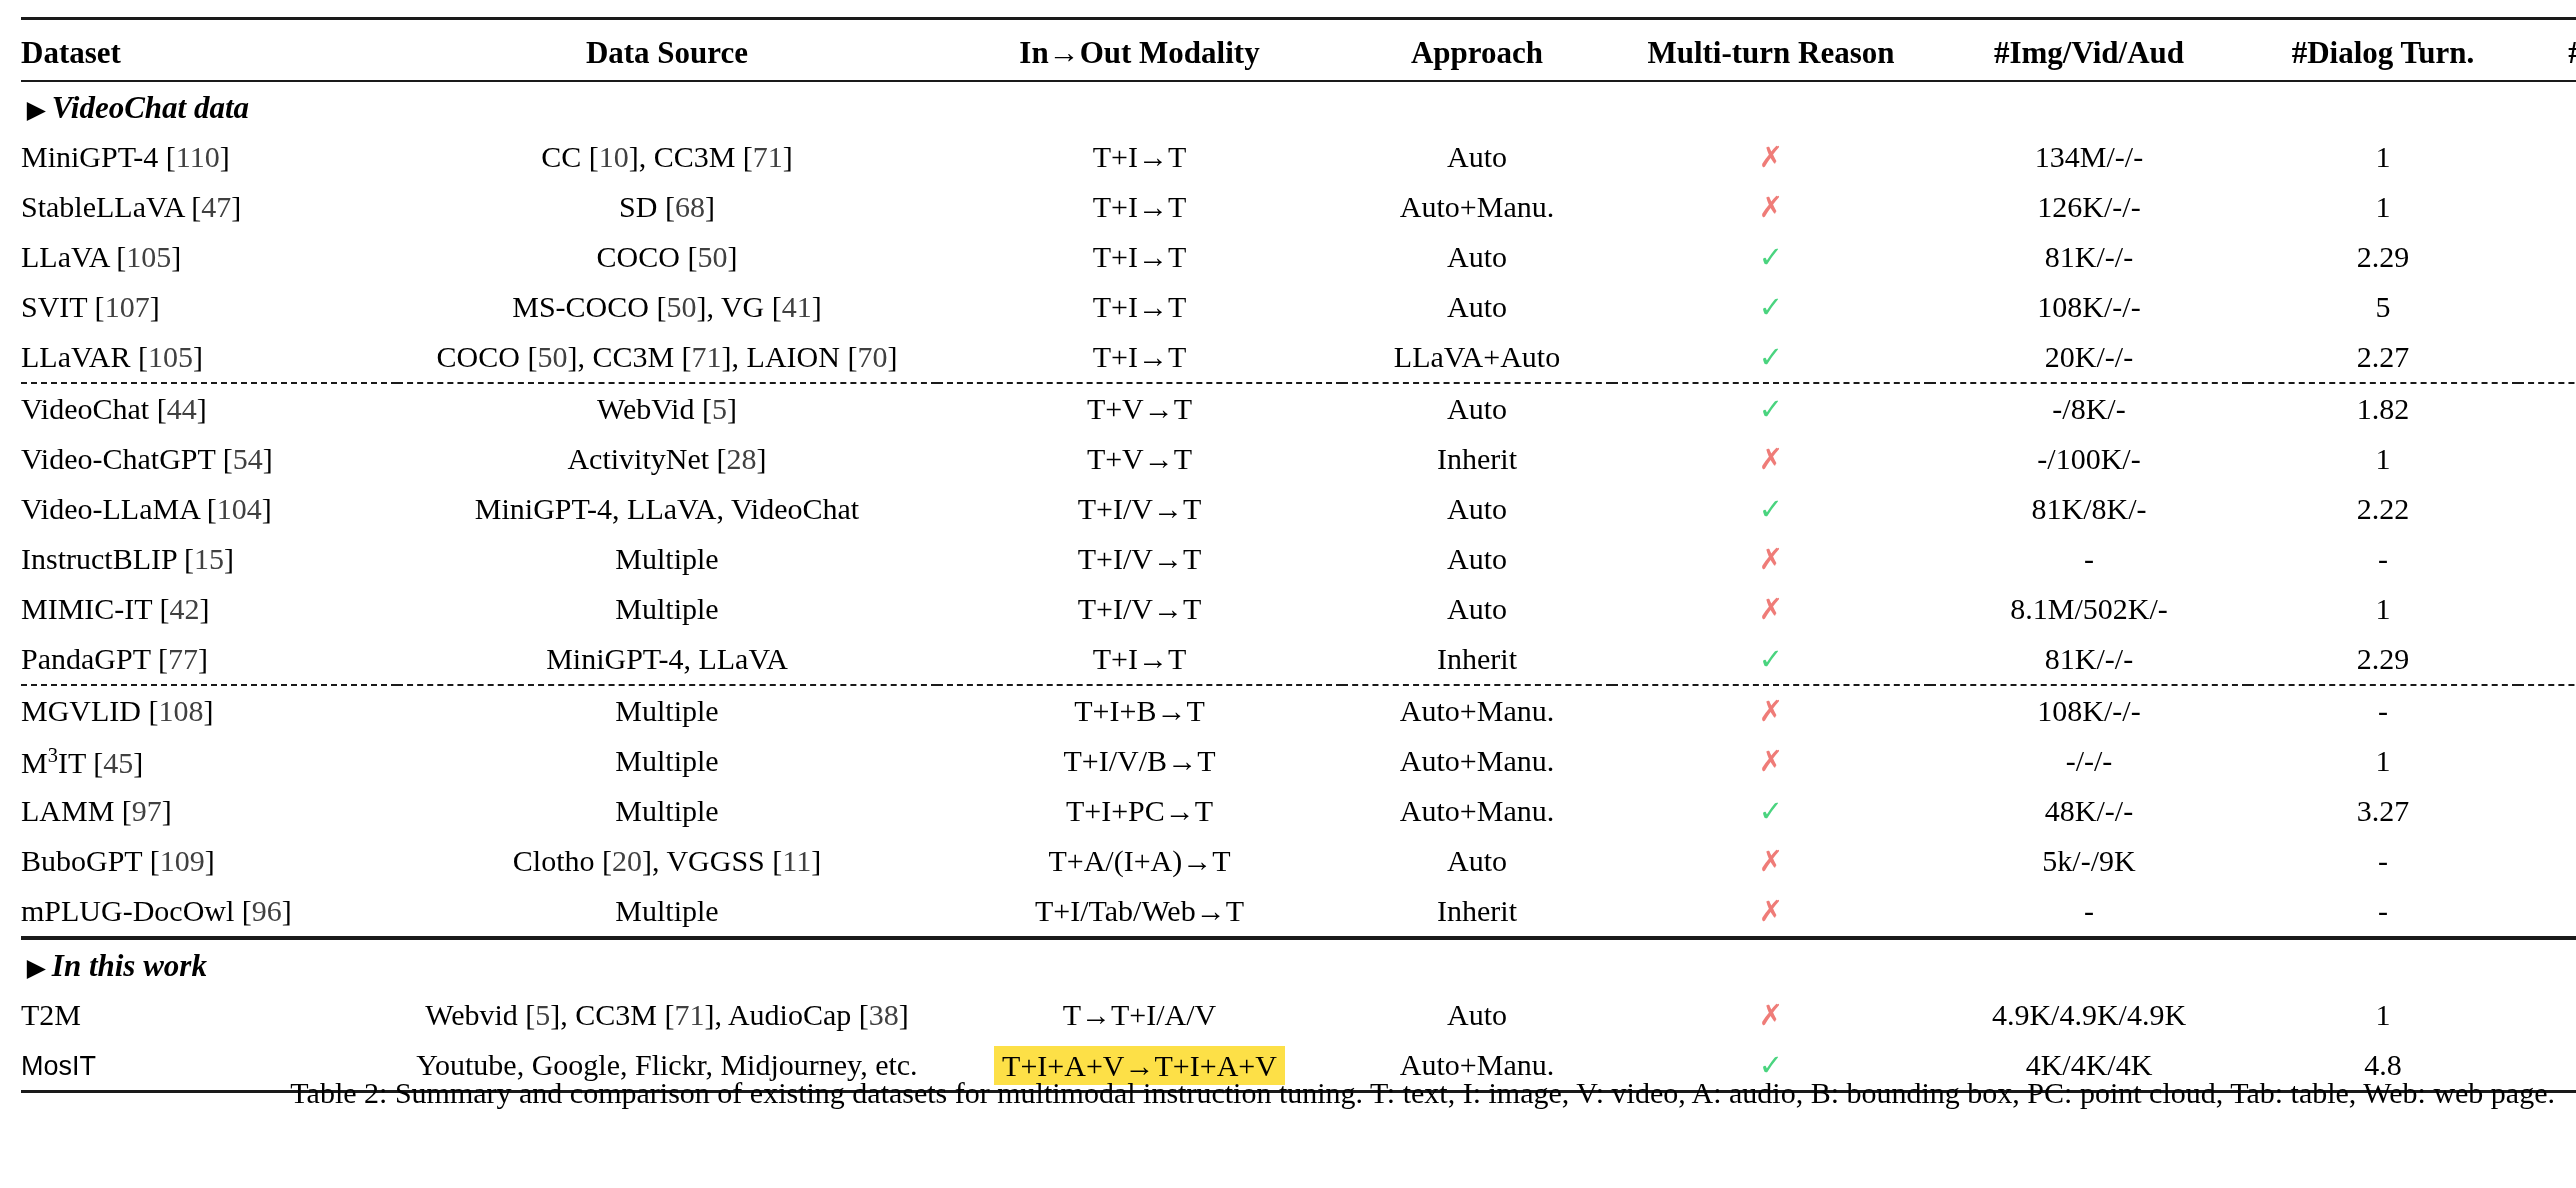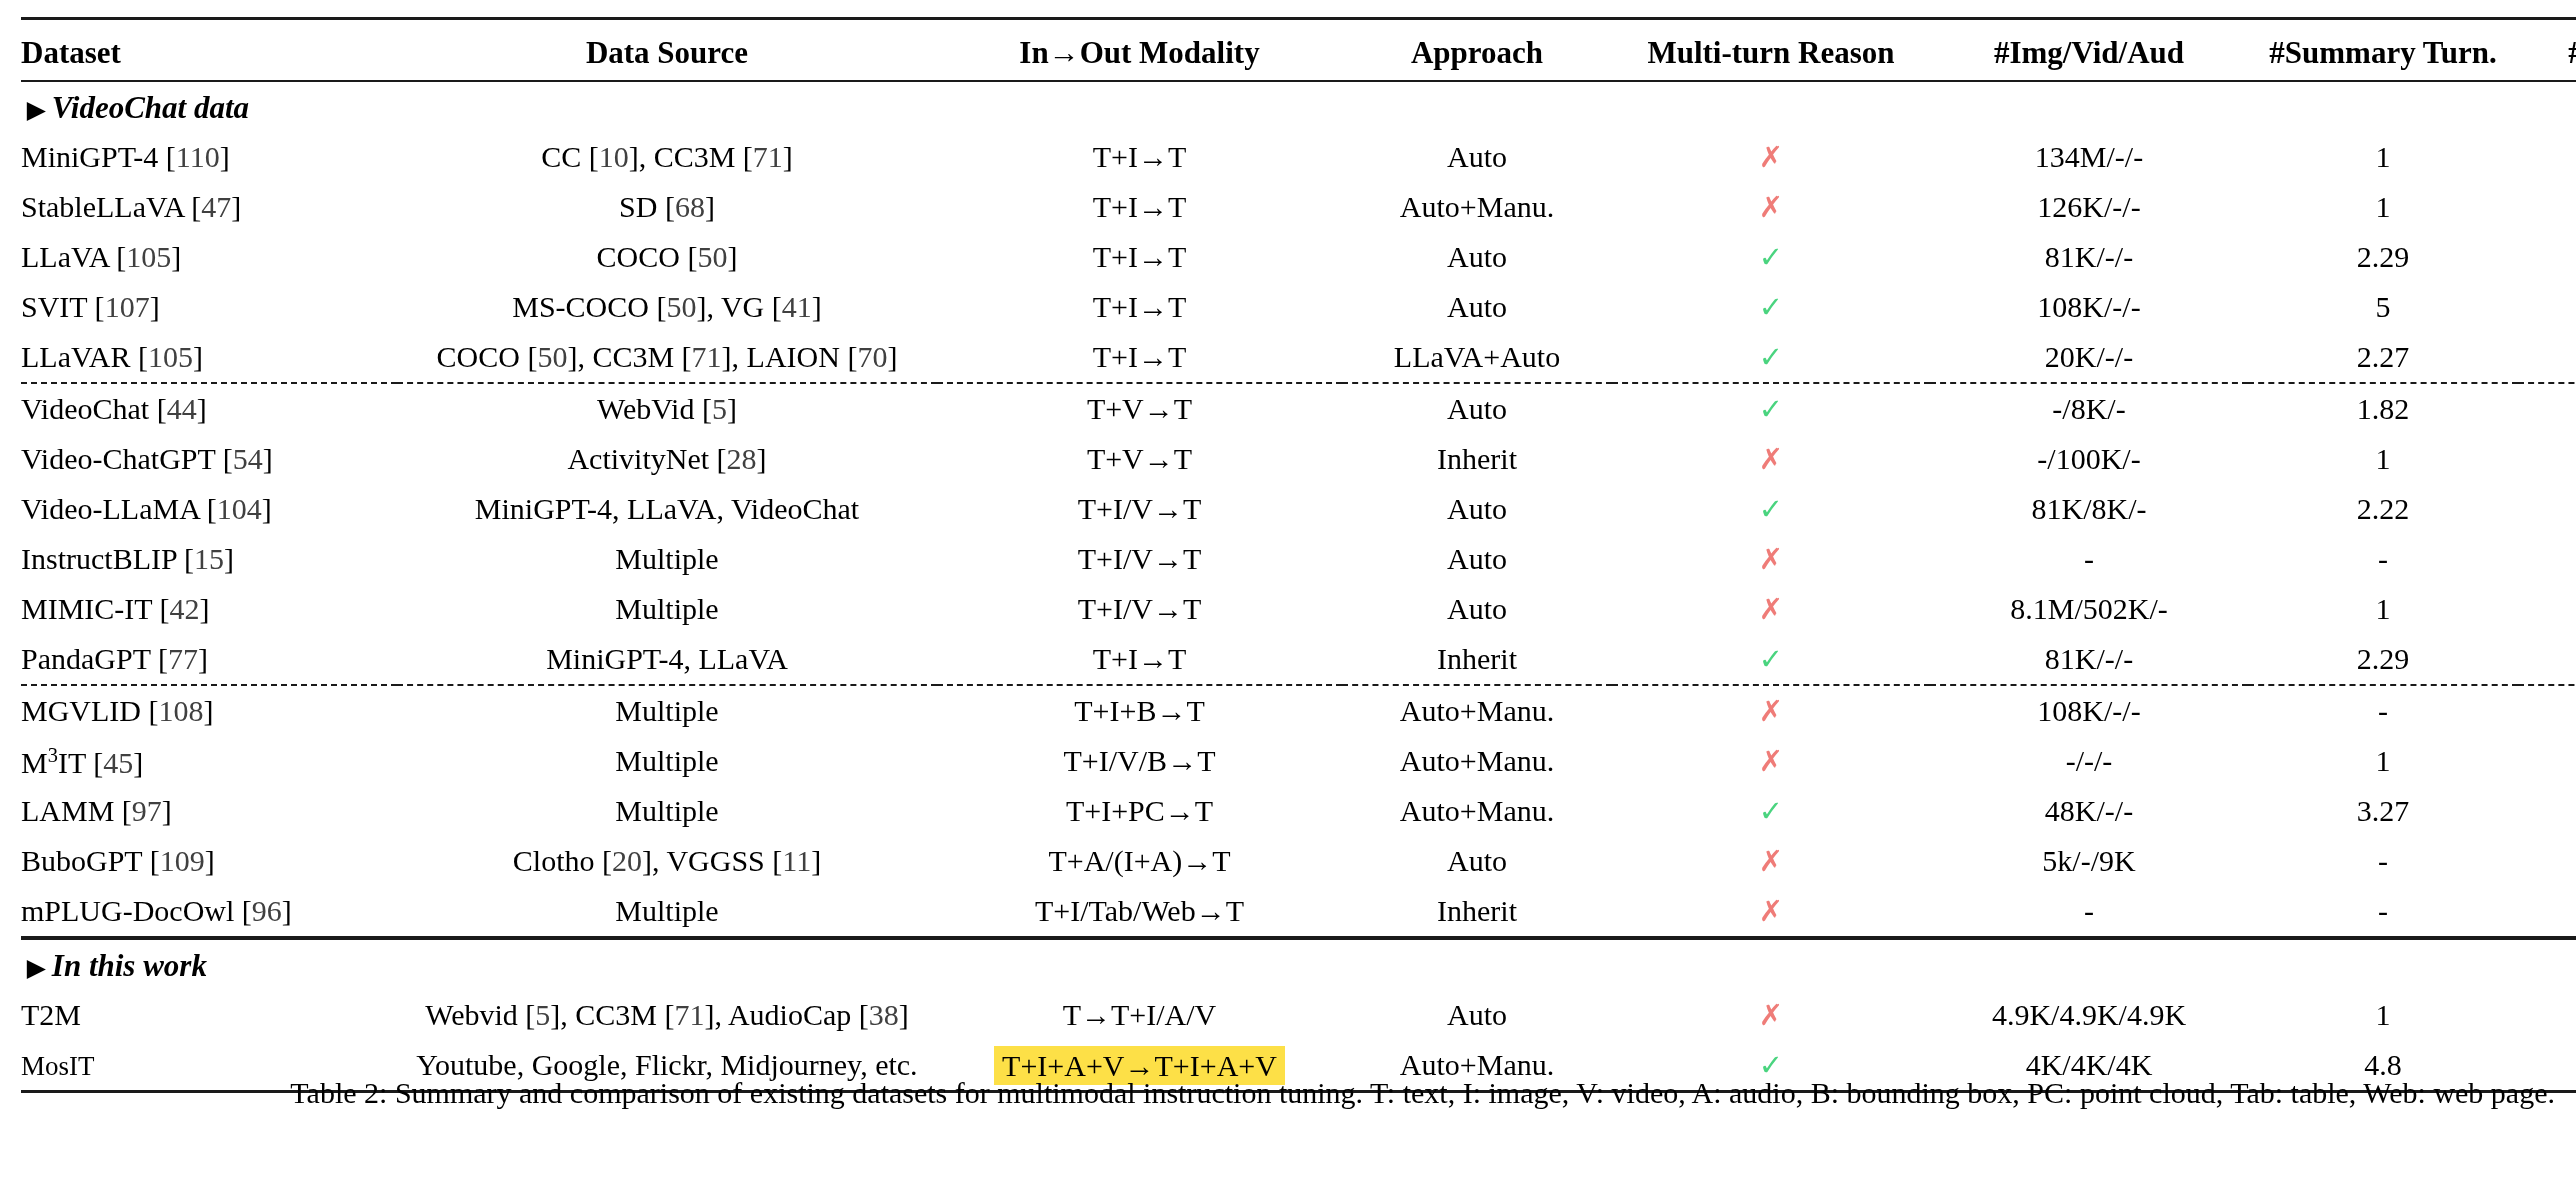--- a/index.html
+++ b/index.html
@@ -91,21 +91,21 @@
     height: 50px;
     font-style: italic;
     font-weight: bold;
     font-size: 31px;
     text-align: left;
     padding-left: 5.8px;
   }
   .tri { font-style: normal; font-size: 25px; padding-right: 5.8px; }
 
   .cite { color: #404040; }
-  .mono { font-family: Liberation Serif, serif; font-size: 27px; margin-top: 36px; }
+  .mono { font-family: Liberation Sans, sans-serif; font-size: 27px; margin-top: 36px; }
   .sup { font-size: 0.68em; vertical-align: super; }
 
   .mark {
     font-family: "DejaVu Sans", sans-serif;
     font-size: 29px;
     font-weight: bold;
   }
   .yes { color: #4ad47f; }
   .no  { color: #ef7c78; }
 
@@ -147,21 +147,21 @@
     <tr class="rule-top">
           <td colspan="8"></td>
         </tr>
         <tr class="hdr">
           <th class="left">Dataset</th>
           <th class="ctr">Data Source</th>
           <th class="ctr">In→Out Modality</th>
           <th class="ctr">Approach</th>
           <th class="ctr">Multi-turn Reason</th>
           <th class="ctr">#Img/Vid/Aud</th>
-          <th class="ctr">#Summary Turn.</th>
+          <th class="ctr">#Dialog Turn.</th>
           <th class="ctr">#Instance</th>
         </tr>
         <tr class="rule-mid">
           <td colspan="8"></td>
         </tr>
         <tr class="section">
           <td colspan="8"><span class="tri">▶</span><span>VideoChat data</span></td>
         </tr>
         <tr class="drow">
           <td class="left">MiniGPT-4 [<span class="cite">110</span>]</td>

